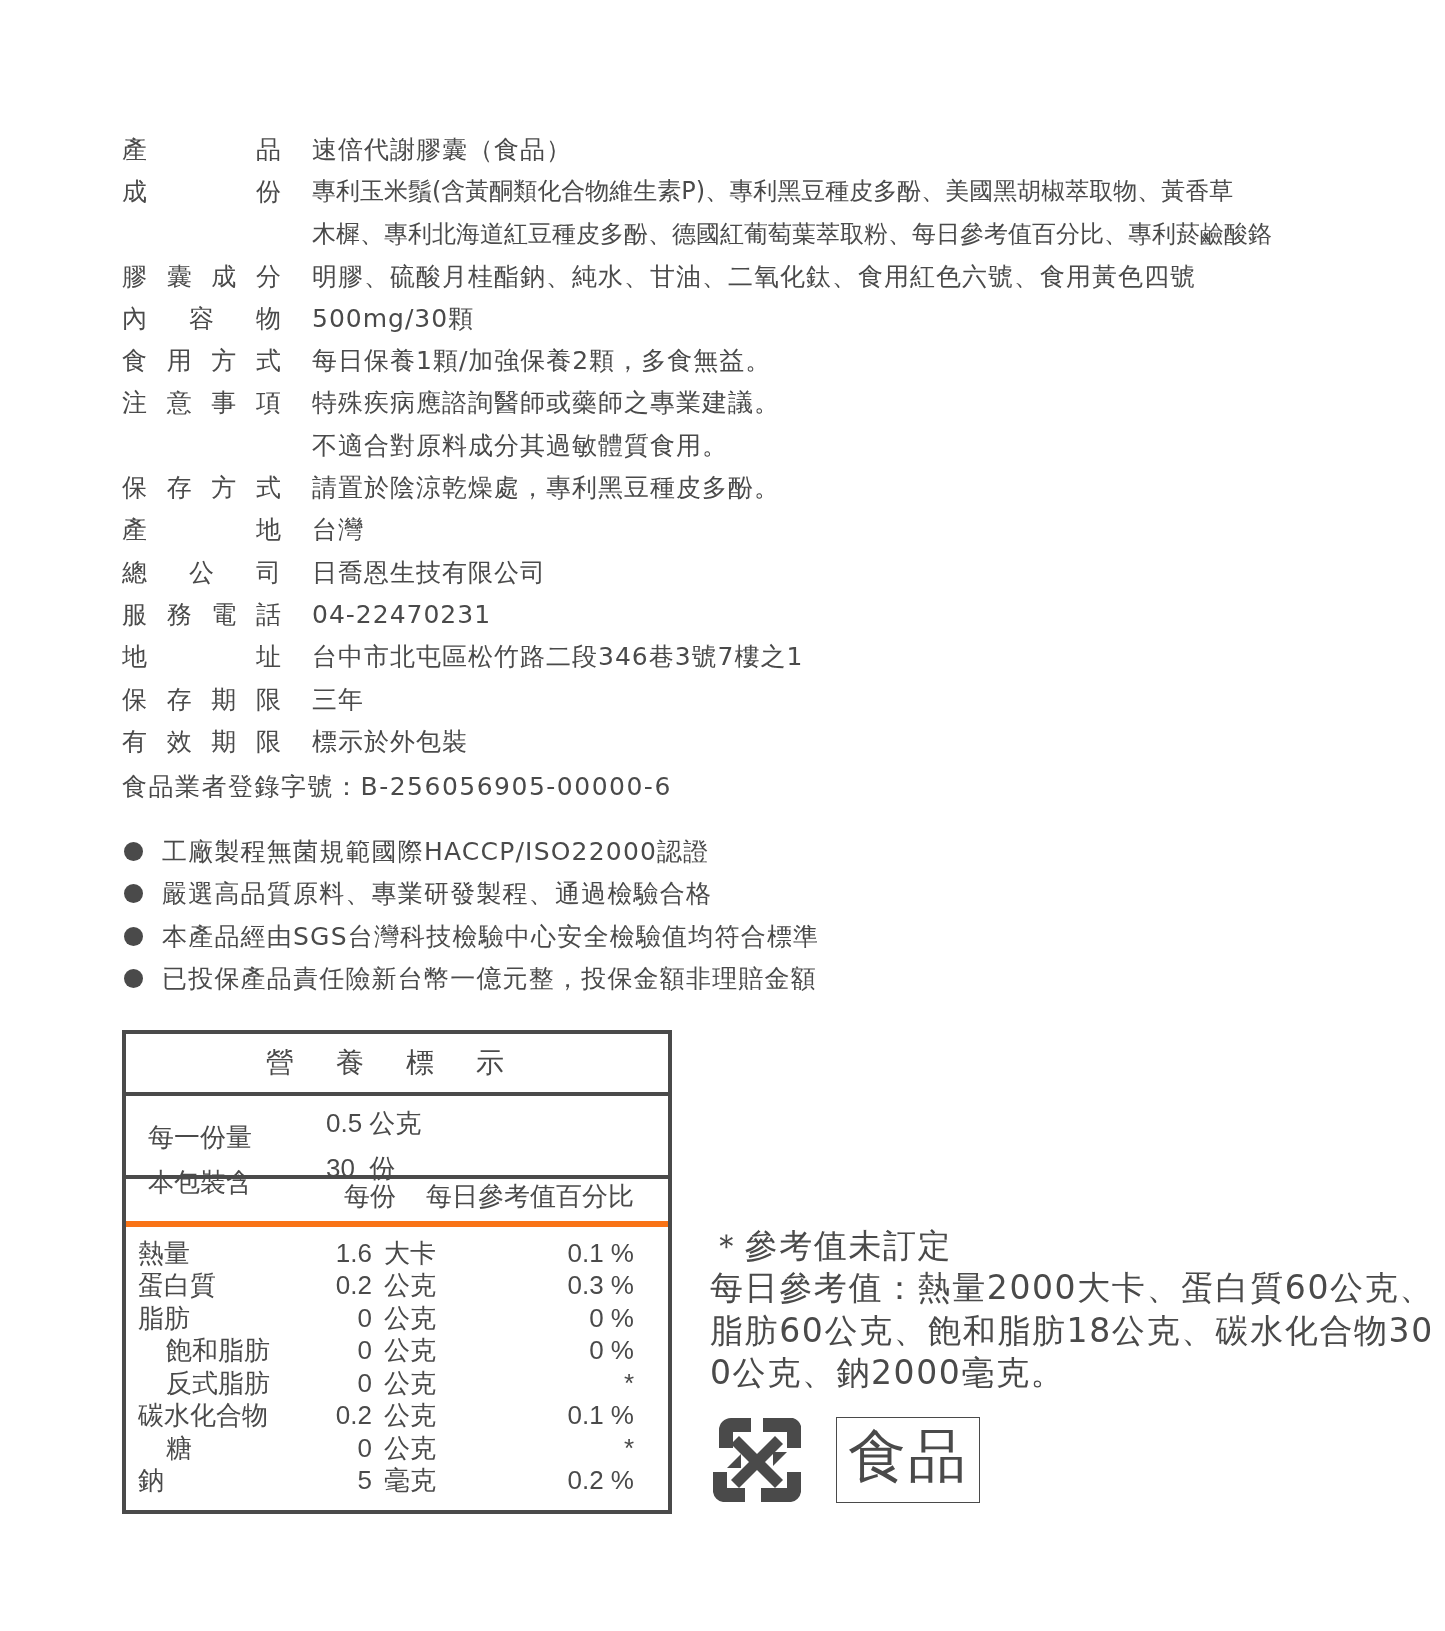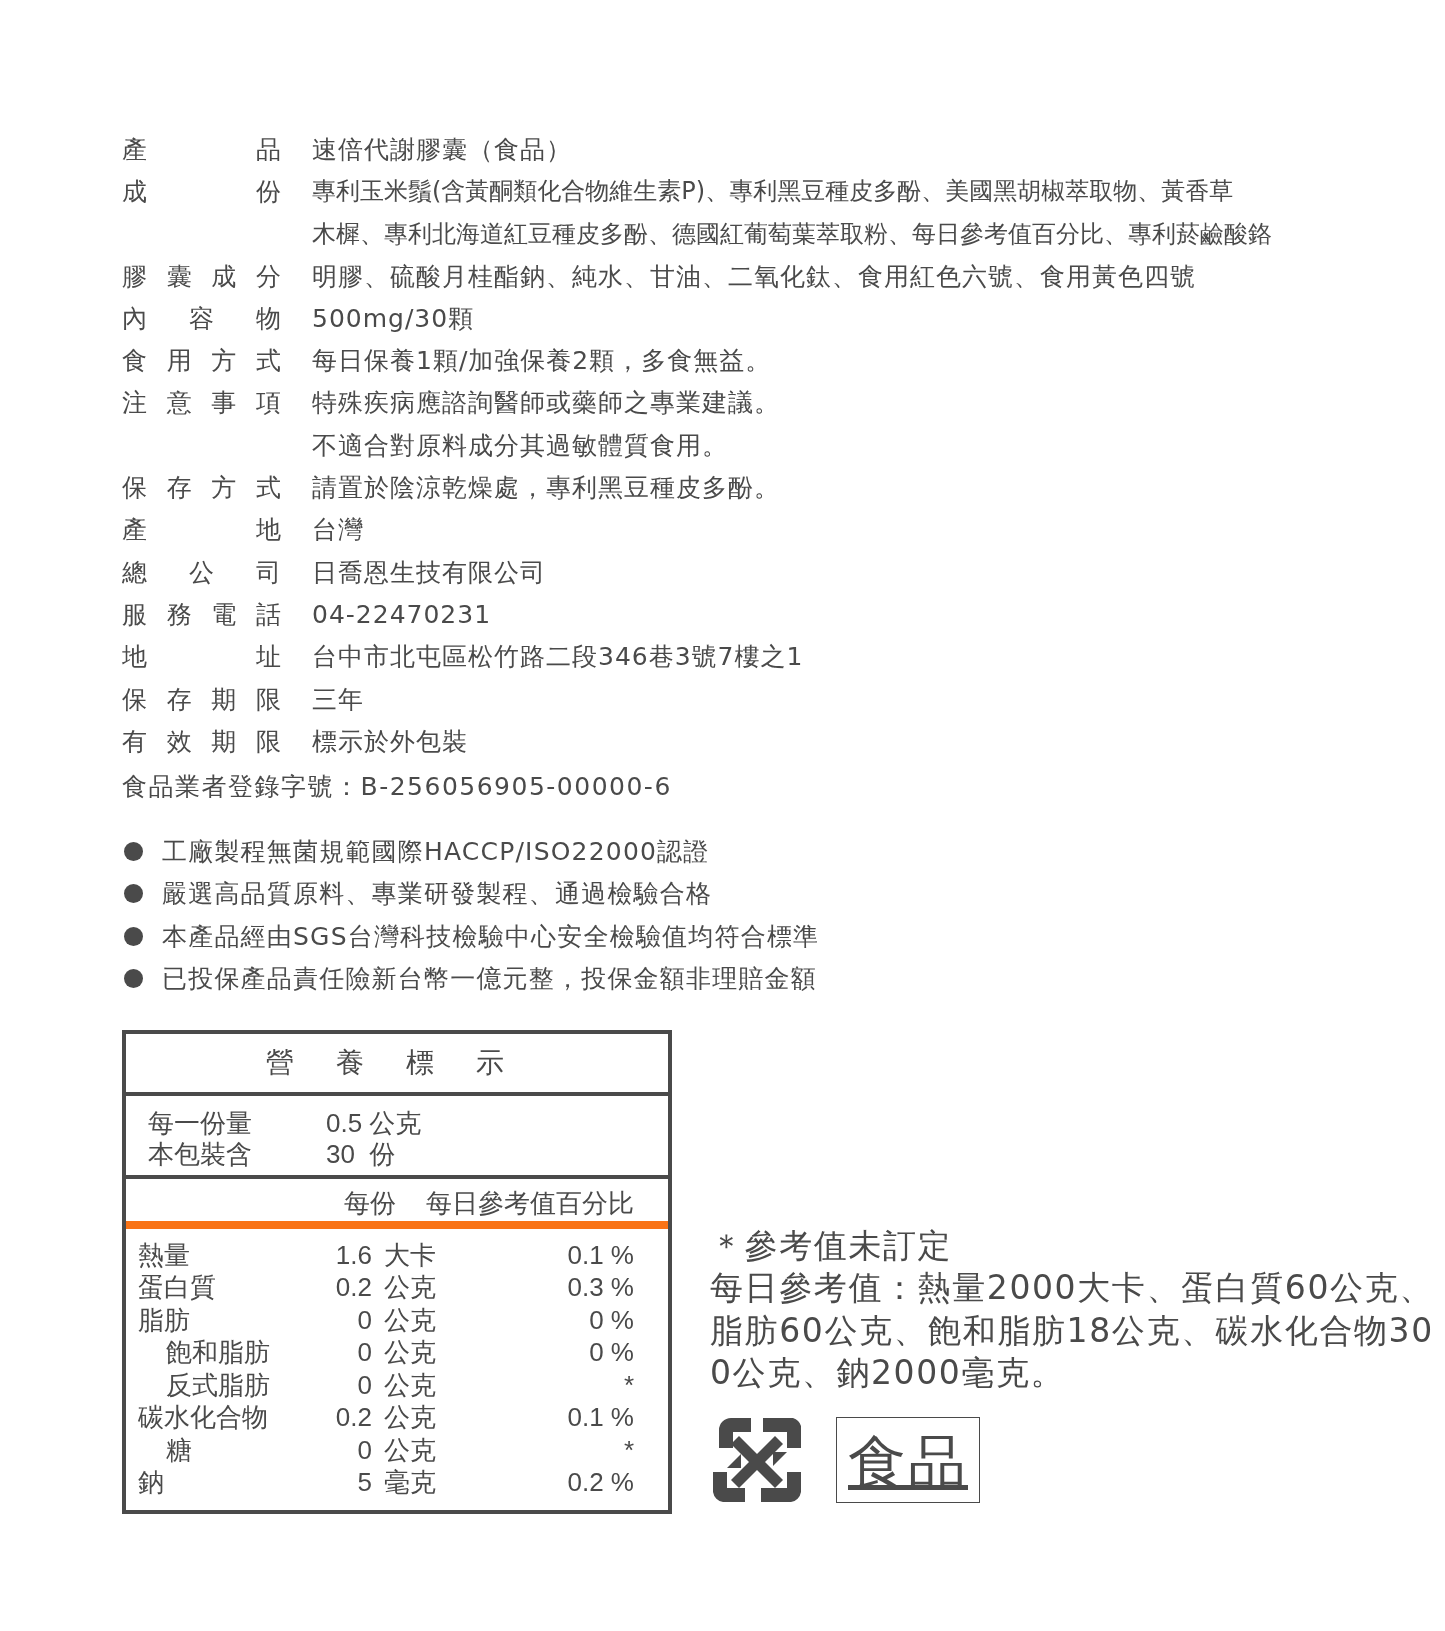--- a/index.html
+++ b/index.html
@@ -19,37 +19,37 @@
   .bullets { position: absolute; left: 124px; top: 830px; }
   .bullet { display: flex; align-items: center; height: 42.5px; font-size: 25px; letter-spacing: 1.2px; }
   .dot { width: 19px; height: 19px; border-radius: 50%; background: #4a4a4a; margin-right: 19px; }
 
   .nut { position: absolute; left: 122px; top: 1030px; width: 550px; height: 484px;
          border: 4px solid #4a4a4a; box-sizing: border-box; font-family: "Liberation Sans", sans-serif; }
   .nut-title { height: 58px; border-bottom: 4px solid #4a4a4a; font-size: 28px; display: flex; align-items: center; padding-left: 140px; }
   .nut-title span { margin-right: 42px; }
   .serv { height: 83px; border-bottom: 4px solid #4a4a4a; padding: 12px 0 0 22px; box-sizing: border-box; font-size: 26px; line-height: 31px; }
   .serv .r { display: flex; }
-  .serv .k { width: 178px; }
-  .colhdr { height: 42px; border-bottom: 8px solid #f97316; font-size: 26px; display: flex; align-items: flex-end; }
+  .serv .k { width: 178px; margin-top: 14px; }
+  .colhdr { height: 42px; border-bottom: 6px solid #f97316; font-size: 26px; display: flex; align-items: flex-start; }
   .colhdr .a { margin-left: 218px; }
   .colhdr .b { margin-left: 30px; }
   .nrows { padding: 10px 0 0 12px; font-size: 26px; }
   .nrow { display: flex; height: 32.5px; align-items: center; }
   .nrow .n { width: 160px; }
   .nrow.sub .n { padding-left: 28px; width: 132px; }
   .nrow .amt { width: 74px; text-align: right; }
   .nrow .u { width: 60px; padding-left: 12px; }
   .nrow .p { width: 190px; text-align: right; }
 
   .notes { position: absolute; left: 710px; top: 1225px; font-size: 33px; letter-spacing: 1.6px; }
   .notes div { height: 42.5px; display: flex; align-items: center; white-space: nowrap; }
   .logos { position: absolute; left: 711px; top: 1414px; display: flex; align-items: center; }
   .food-box { margin-left: 33px; width: 144px; height: 86px; border: 1.5px solid #4a4a4a; box-sizing: border-box;
-              display: flex; align-items: flex-end; justify-content: center; font-size: 58px; color: #4a4a4a; letter-spacing: 2px; text-decoration: underline; }
+              display: flex; align-items: flex-start; justify-content: center; font-size: 58px; color: #4a4a4a; letter-spacing: 2px; }
 </style>
 </head>
 <body>
 
 <div class="info" id="info">
     <div class="row">
       <div class="lbl">
         <span>產</span>
         <span>品</span>
       </div>

